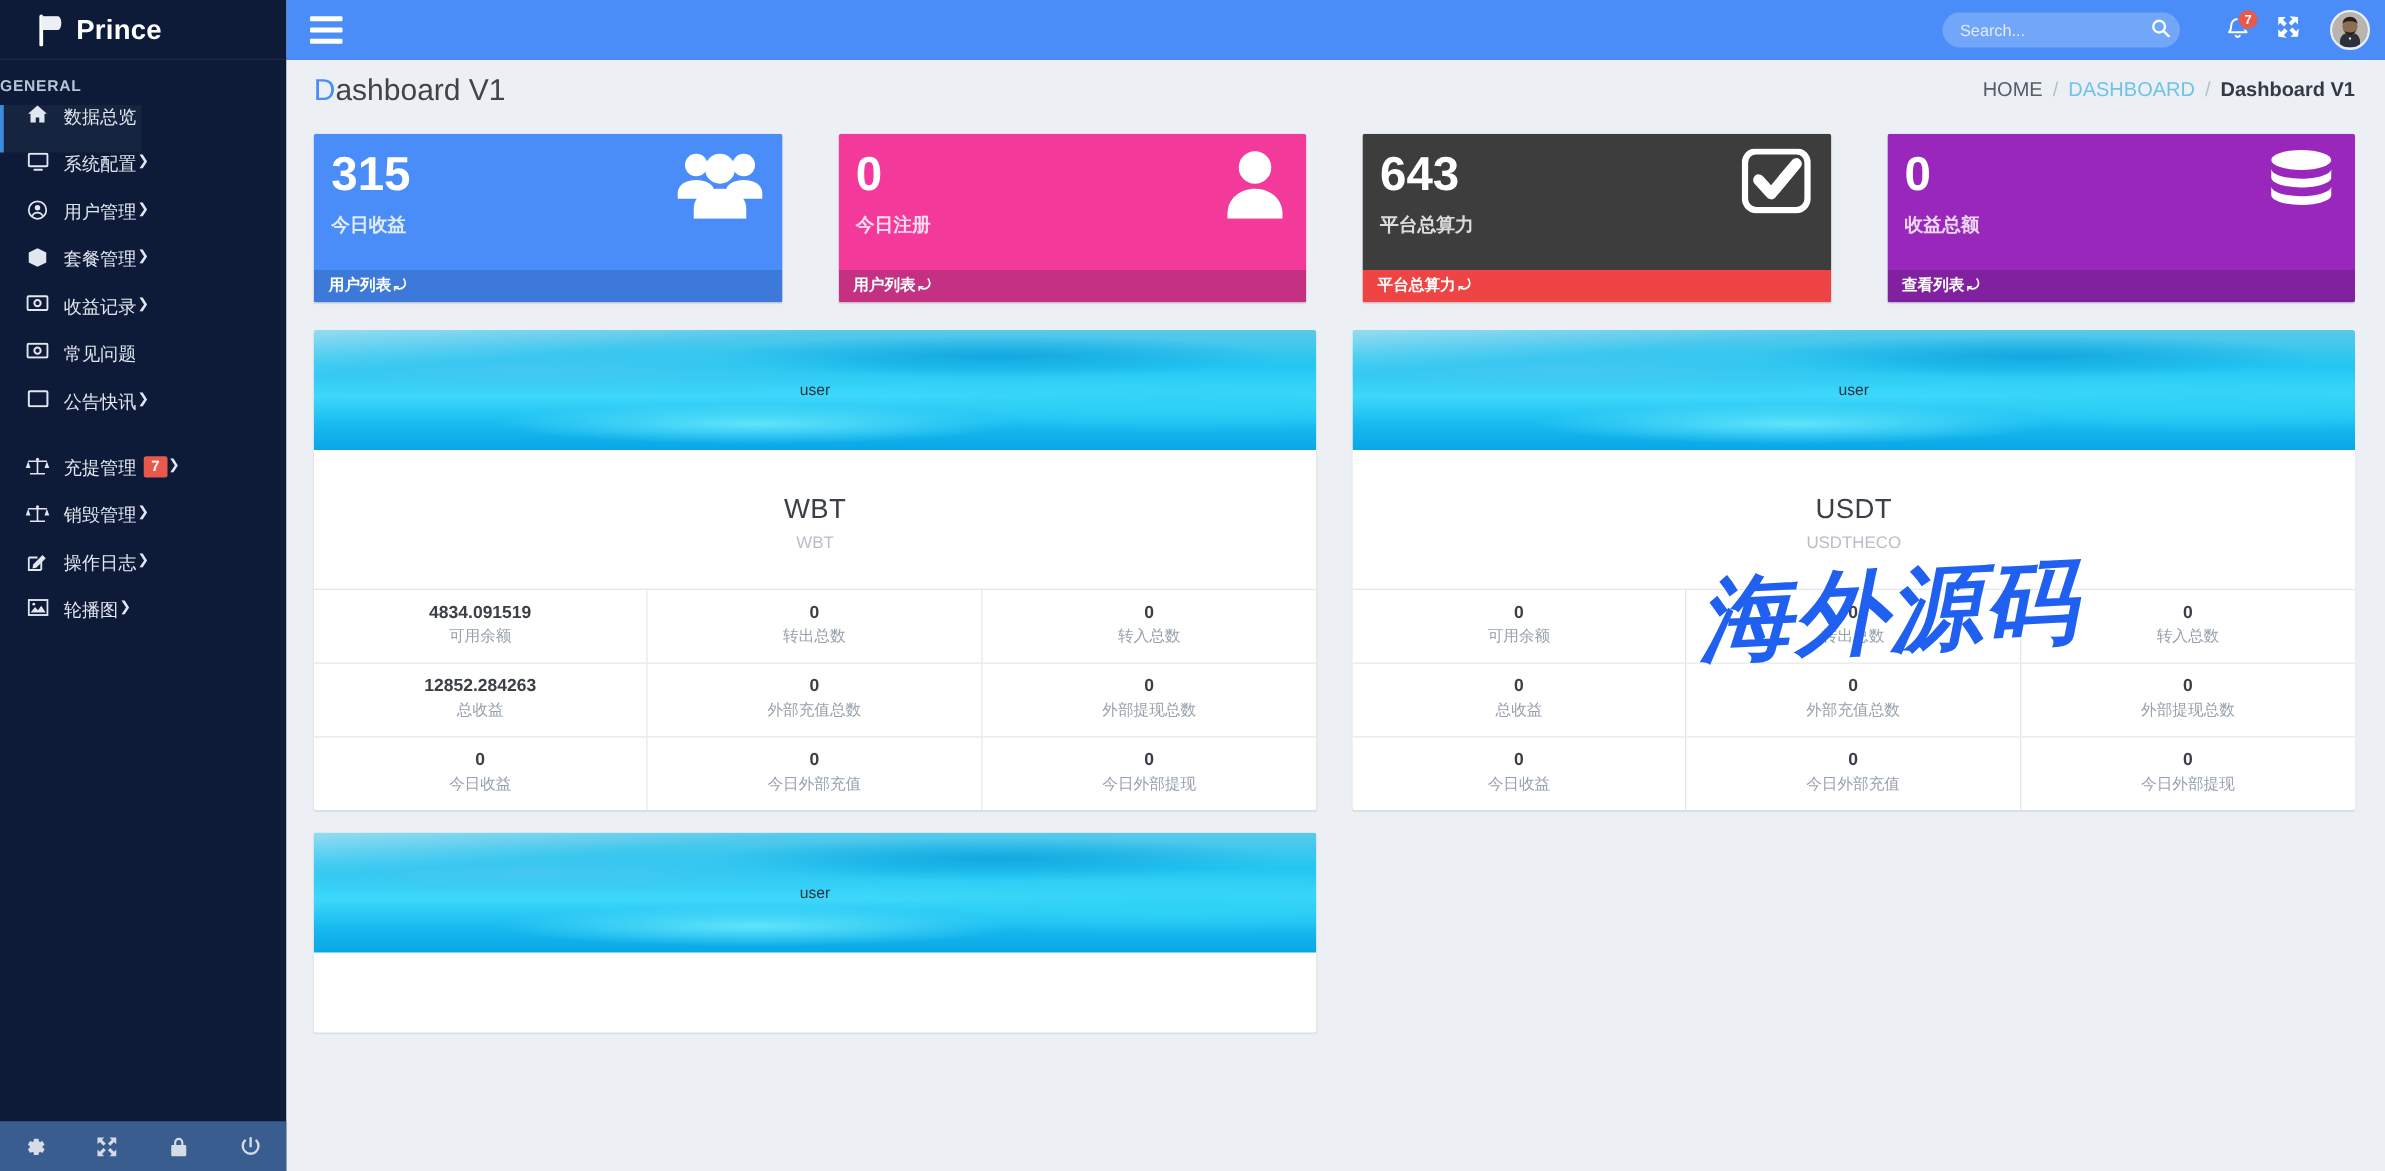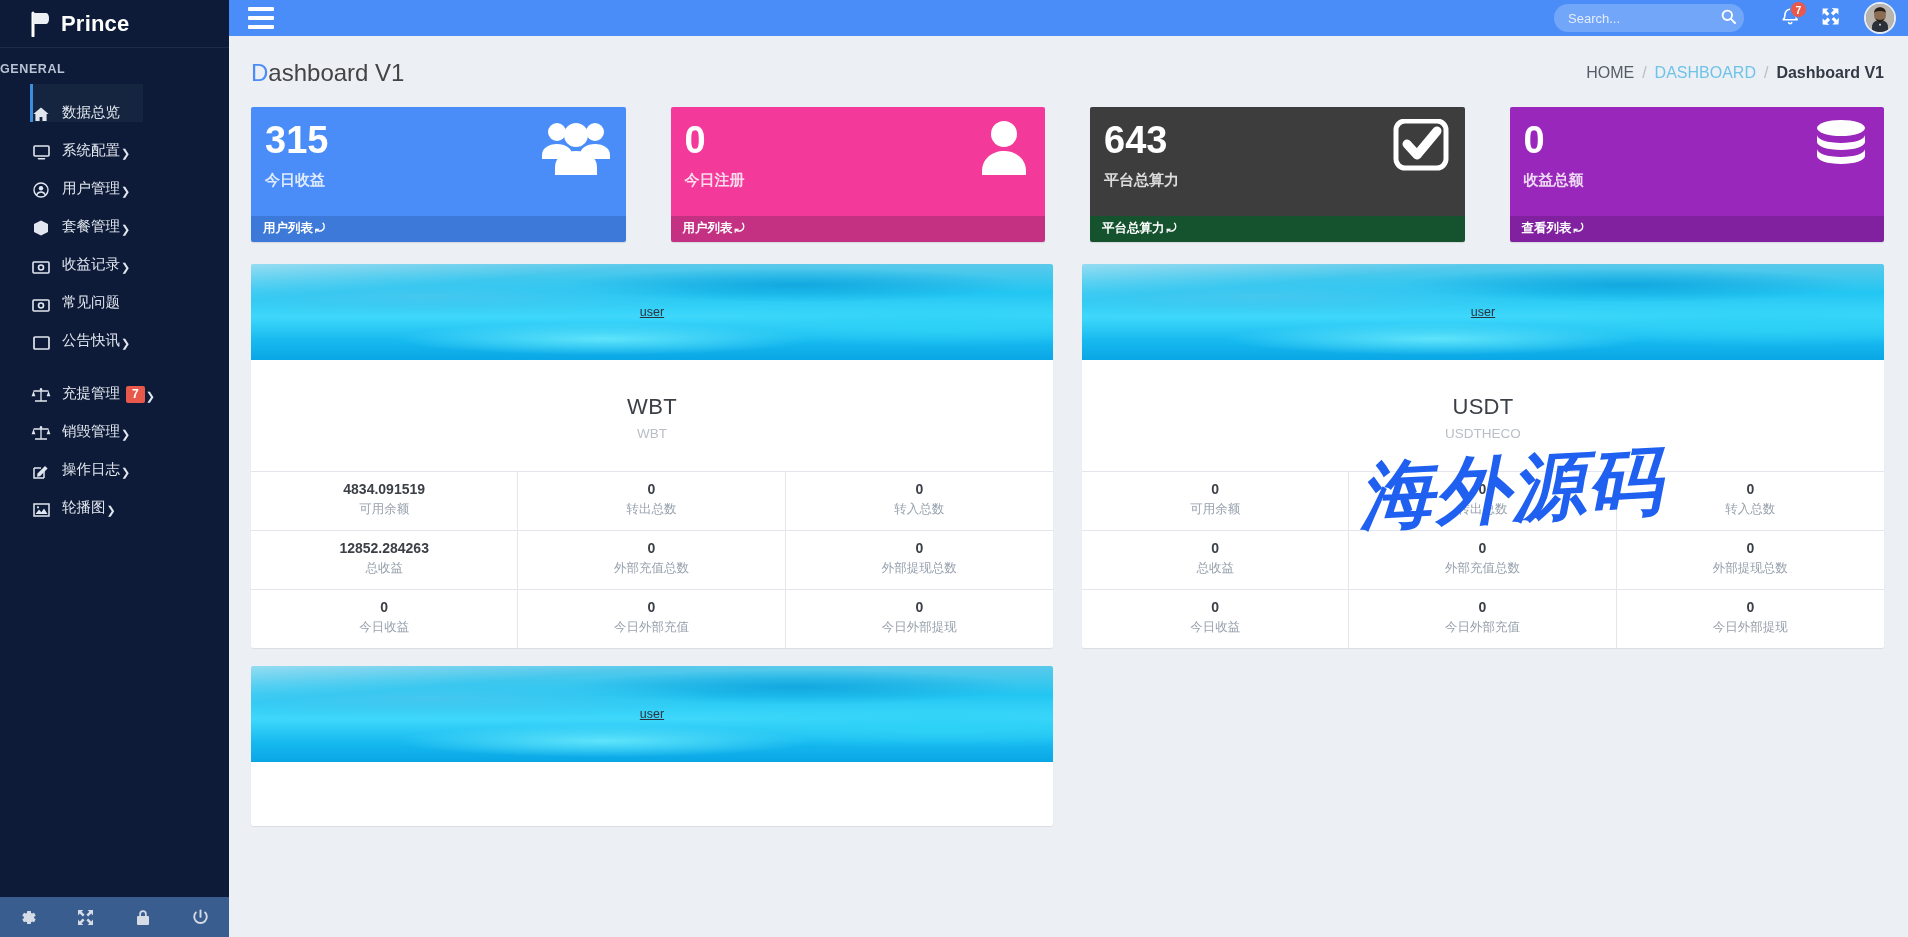--- a/index.html
+++ b/index.html
@@ -38,28 +38,28 @@
   }
   .sb-section {
     color: #b8c3d4;
     font-size: 12.5px;
     font-weight: 700;
     letter-spacing: .6px;
     padding: 14px 0 8px 0;
   }
   .sb-item {
     position: relative;
-    display: flex; align-items: flex-end;
+    display: flex; align-items: flex-start;
     height: 38px;
     margin-bottom: 0px;
+    padding-left: 19px;
     color: #e2e7ef;
     font-size: 14.5px;
     cursor: pointer;
     width: 113px;
-    margin-left: 30px;
   }
   .sb-item.wide { width: 229px; }
   .sb-item.active {
     background: #16253f;
     width: 113px;
   }
   .sb-item.active::before {
     content: "";
     position: absolute; left: 0; top: 0;
     width: 3px; height: 100%;
@@ -99,21 +99,21 @@
   .sf-btn {
     flex: 1;
     display: flex; align-items: center; justify-content: center;
     color: #d6dce6;
     cursor: pointer;
   }
 
   
   #topbar {
     position: absolute; left: 229px; top: 0;
-    width: 1679px; height: 36px;
+    width: 1679px; height: 48px;
     background: #4b8df8;
     display: flex; align-items: center;
     z-index: 15;
   }
   #hamburger {
     width: 46px; height: 48px;
     display: flex; flex-direction: column;
     align-items: center; justify-content: center;
     gap: 5px;
     cursor: pointer;
@@ -283,21 +283,20 @@
       radial-gradient(ellipse 48% 30% at 68% 22%, #12a8e0 0%, rgba(18,168,224,0) 60%),
       radial-gradient(ellipse 55% 40% at 86% 62%, #2ed2f6 0%, rgba(46,210,246,0) 60%),
       radial-gradient(ellipse 40% 26% at 44% 78%, #5fe4fb 0%, rgba(95,228,251,0) 65%),
       linear-gradient(180deg, #5bc9ea 0%, #22c6f2 30%, #3fd8fb 55%, #16b9ef 80%, #0aa6e6 100%);
     display: flex; align-items: center; justify-content: center;
   }
   .coin-banner .alt {
     color: #2b3340;
     font-size: 12.5px;
     font-family: "Liberation Sans", sans-serif;
-    text-decoration: underline;
   }
   .coin-title-wrap {
     text-align: center;
     padding: 34px 0 30px;
   }
   .coin-title {
     font-size: 22px;
     color: #3b3f46;
     font-weight: 400;
     letter-spacing: .3px;
@@ -630,21 +629,21 @@
       <div class="stat-body" style="background: rgb(61, 61, 61);">
         <div class="stat-num">643</div>
         <div class="stat-label">平台总算力</div>
         <span class="stat-bgicon">
           <svg width="56" height="52" viewBox="0 0 56 52" fill="none">
             <rect x="3" y="2" width="50" height="47" rx="9" stroke="#ffffff" stroke-width="5"></rect>
             <path d="M14 25 L24 36 L44 12" stroke="#ffffff" stroke-width="9" stroke-linecap="round" stroke-linejoin="round"></path>
           </svg>
         </span>
       </div>
-      <a class="stat-foot" style="background: #14532d;">
+      <a class="stat-foot" style="background: #ef4444;">
         <span>平台总算力</span><span class="fi">⤾</span>
       </a>
     </div>
 
     <div class="stat-box">
       <div class="stat-body" style="background: rgb(154, 39, 187);">
         <div class="stat-num">0</div>
         <div class="stat-label">收益总额</div>
         <span class="stat-bgicon">
           <svg width="54" height="54" viewBox="0 0 54 54" fill="#ffffff">

